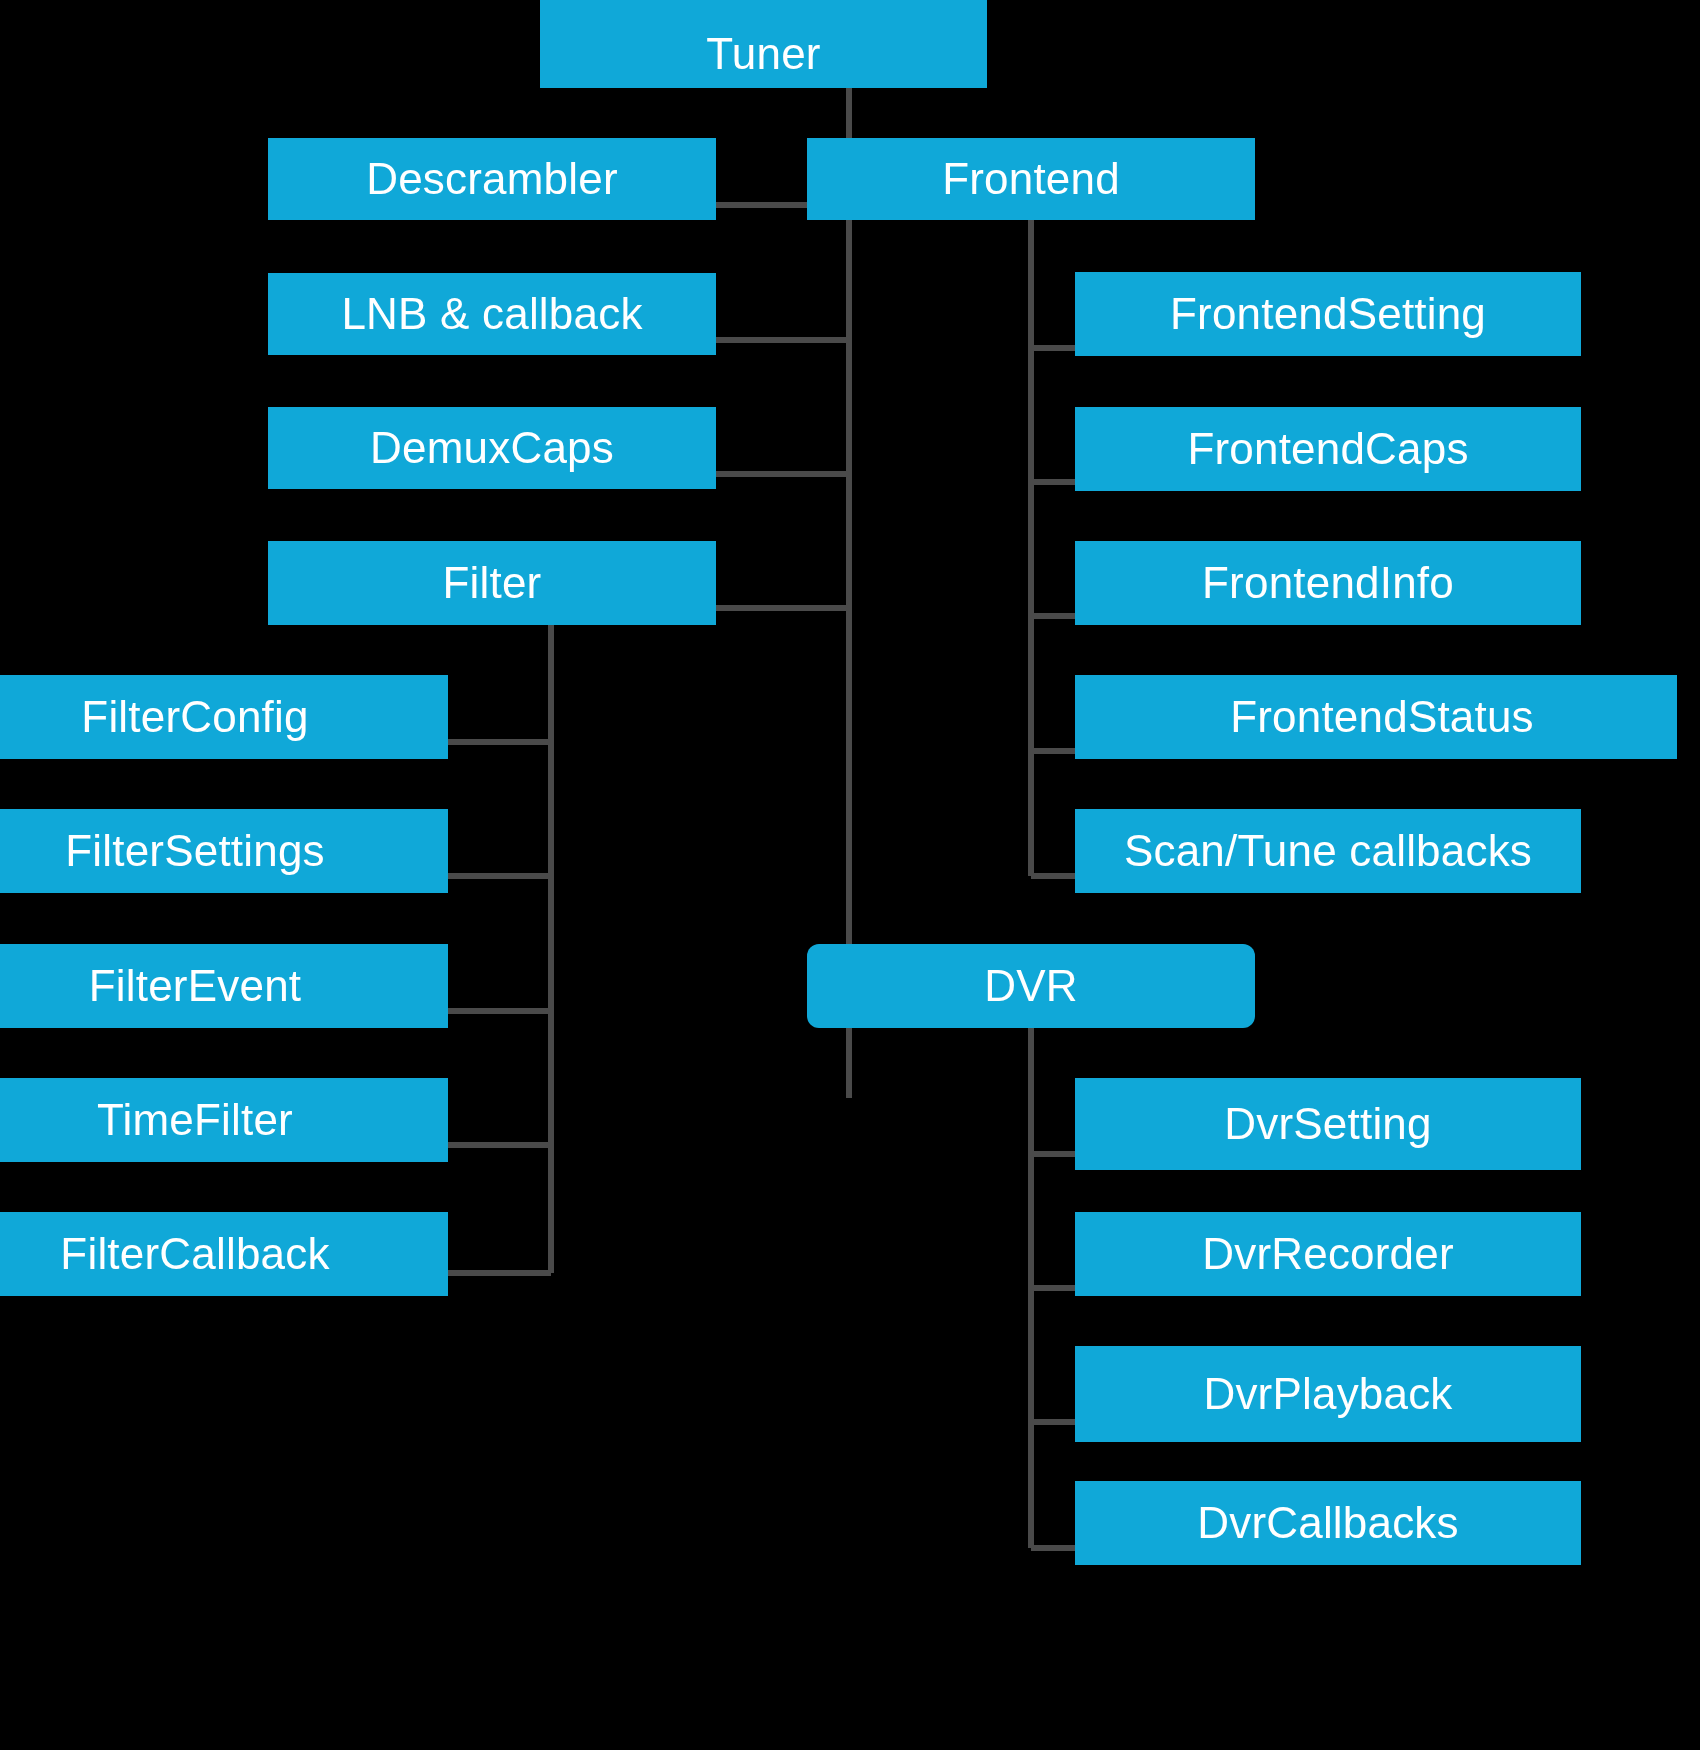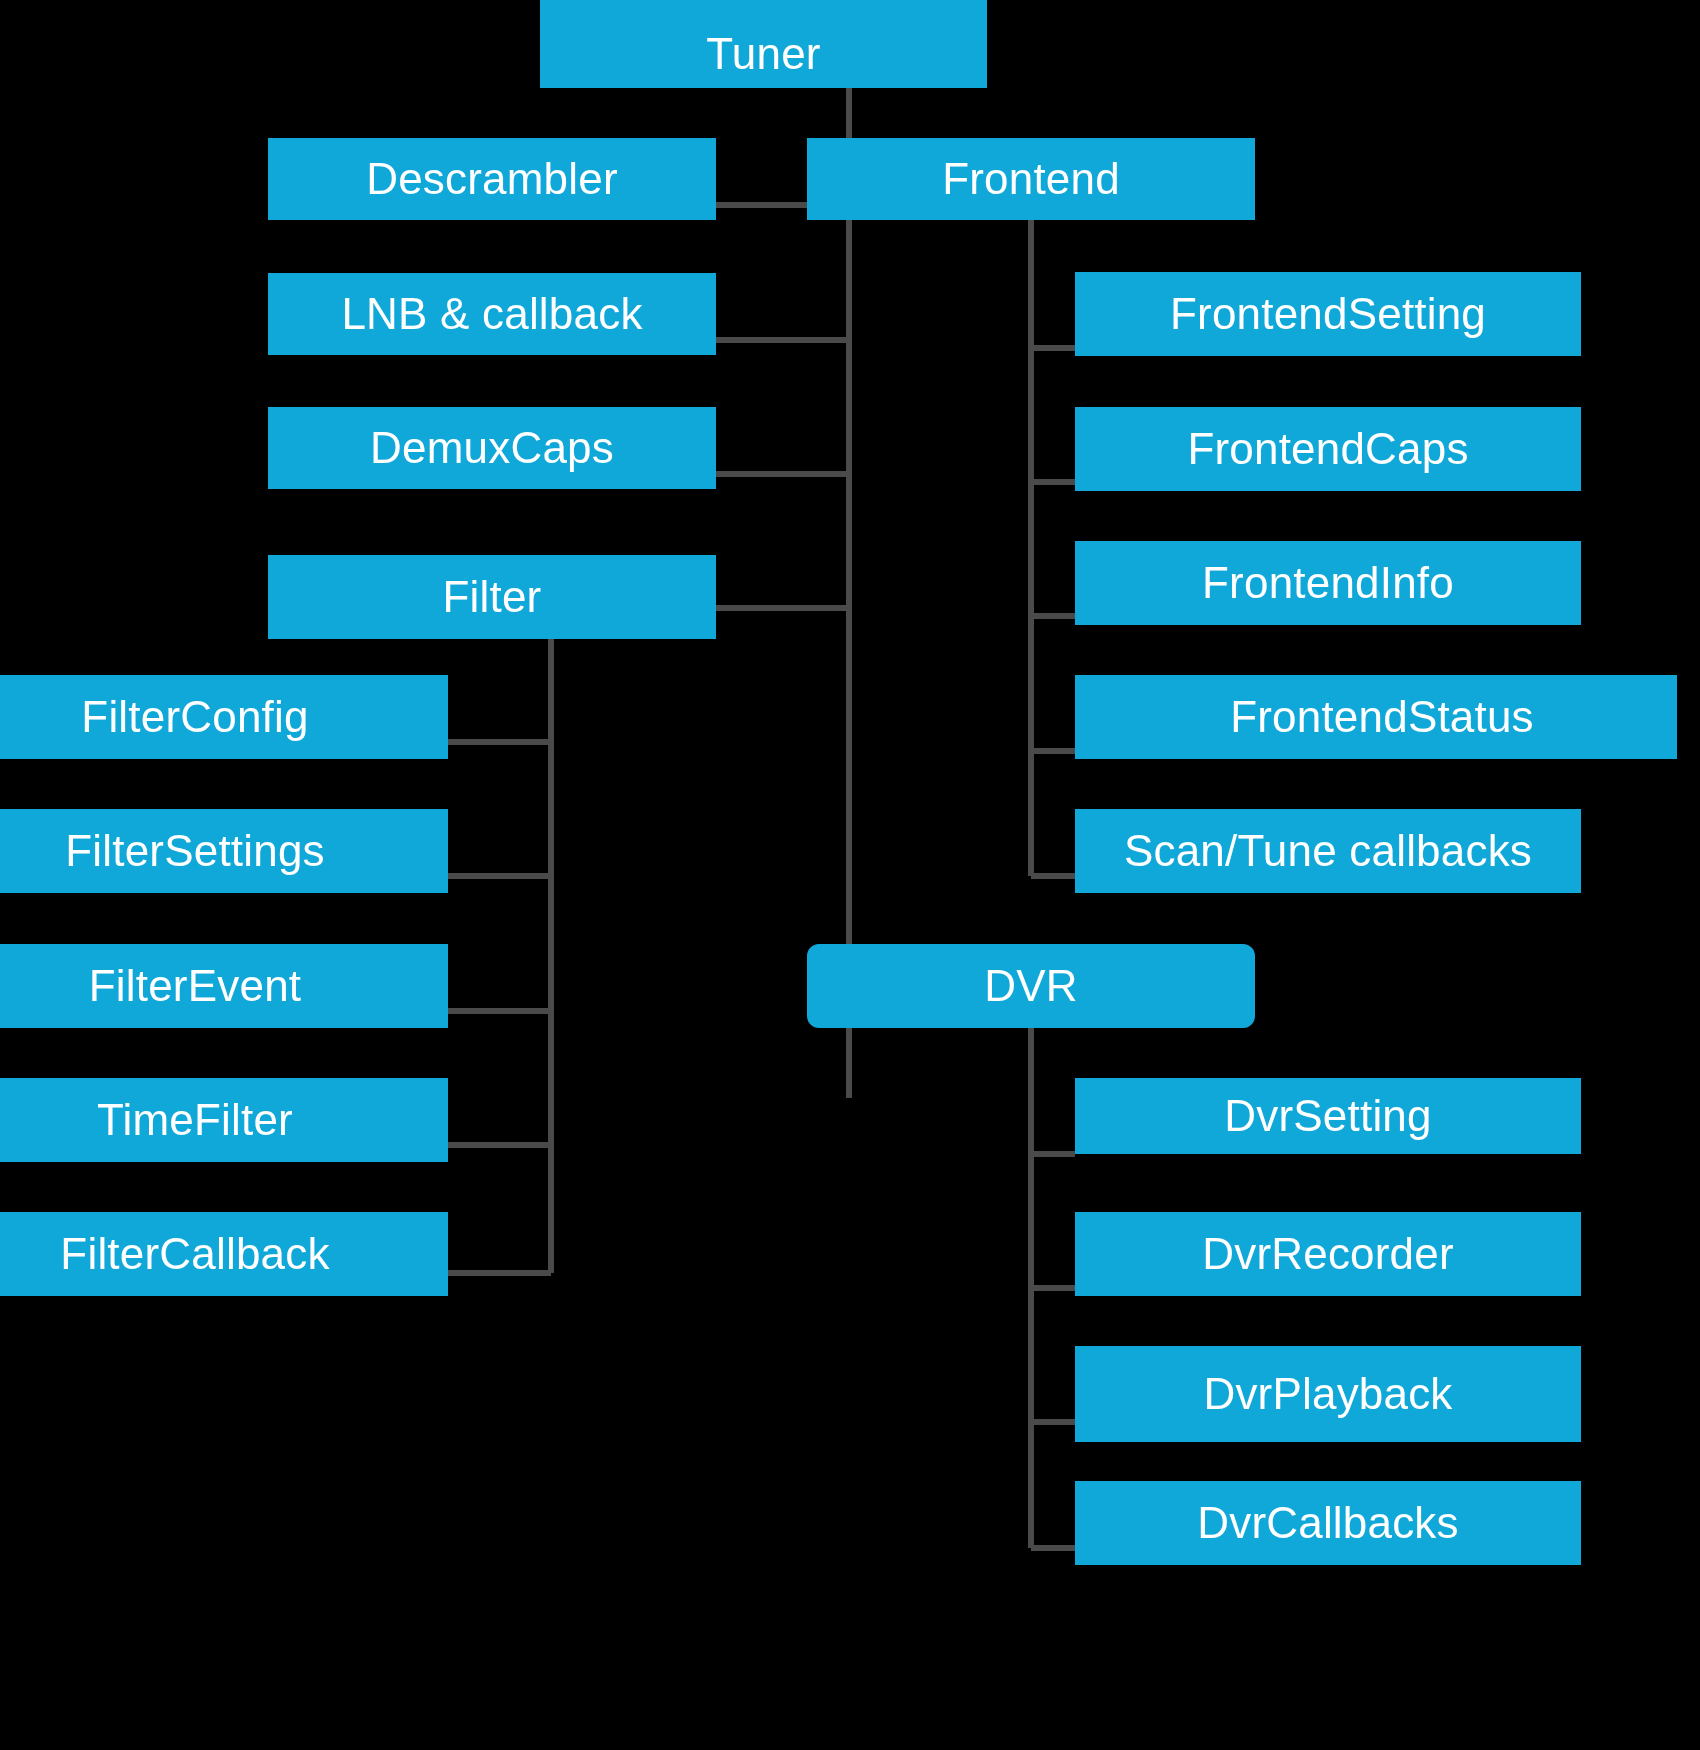--- a/index.html
+++ b/index.html
@@ -89,21 +89,21 @@
   </div>
 
   <div class="node" style="left:268px; top:273px; width:448px; height:82px;">
     <span class="node-label">LNB &amp; callback</span>
   </div>
 
   <div class="node" style="left:268px; top:407px; width:448px; height:82px;">
     <span class="node-label">DemuxCaps</span>
   </div>
 
-  <div class="node" style="left:268px; top:541px; width:448px; height:84px;margin-top:14px;">
+  <div class="node" style="left:268px; top:541px; width:448px; height:84px;">
     <span class="node-label">Filter</span>
   </div>
 
   <div class="node" style="left:-58px; top:675px; width:506px; height:84px;">
     <span class="node-label">FilterConfig</span>
   </div>
 
   <div class="node" style="left:-58px; top:809px; width:506px; height:84px;">
     <span class="node-label">FilterSettings</span>
   </div>
@@ -141,21 +141,21 @@
   </div>
 
   <div class="node" style="left:1075px; top:809px; width:506px; height:84px;">
     <span class="node-label">Scan/Tune callbacks</span>
   </div>
 
   <div class="node" style="left:807px; top:944px; width:448px; height:84px;border-radius:12px;">
     <span class="node-label">DVR</span>
   </div>
 
-  <div class="node" style="left:1075px; top:1078px; width:506px; height:76px;">
+  <div class="node" style="left:1075px; top:1078px; width:506px; height:92px;">
     <span class="node-label">DvrSetting</span>
   </div>
 
   <div class="node" style="left:1075px; top:1212px; width:506px; height:84px;">
     <span class="node-label">DvrRecorder</span>
   </div>
 
   <div class="node" style="left:1075px; top:1346px; width:506px; height:96px;">
     <span class="node-label">DvrPlayback</span>
   </div>

